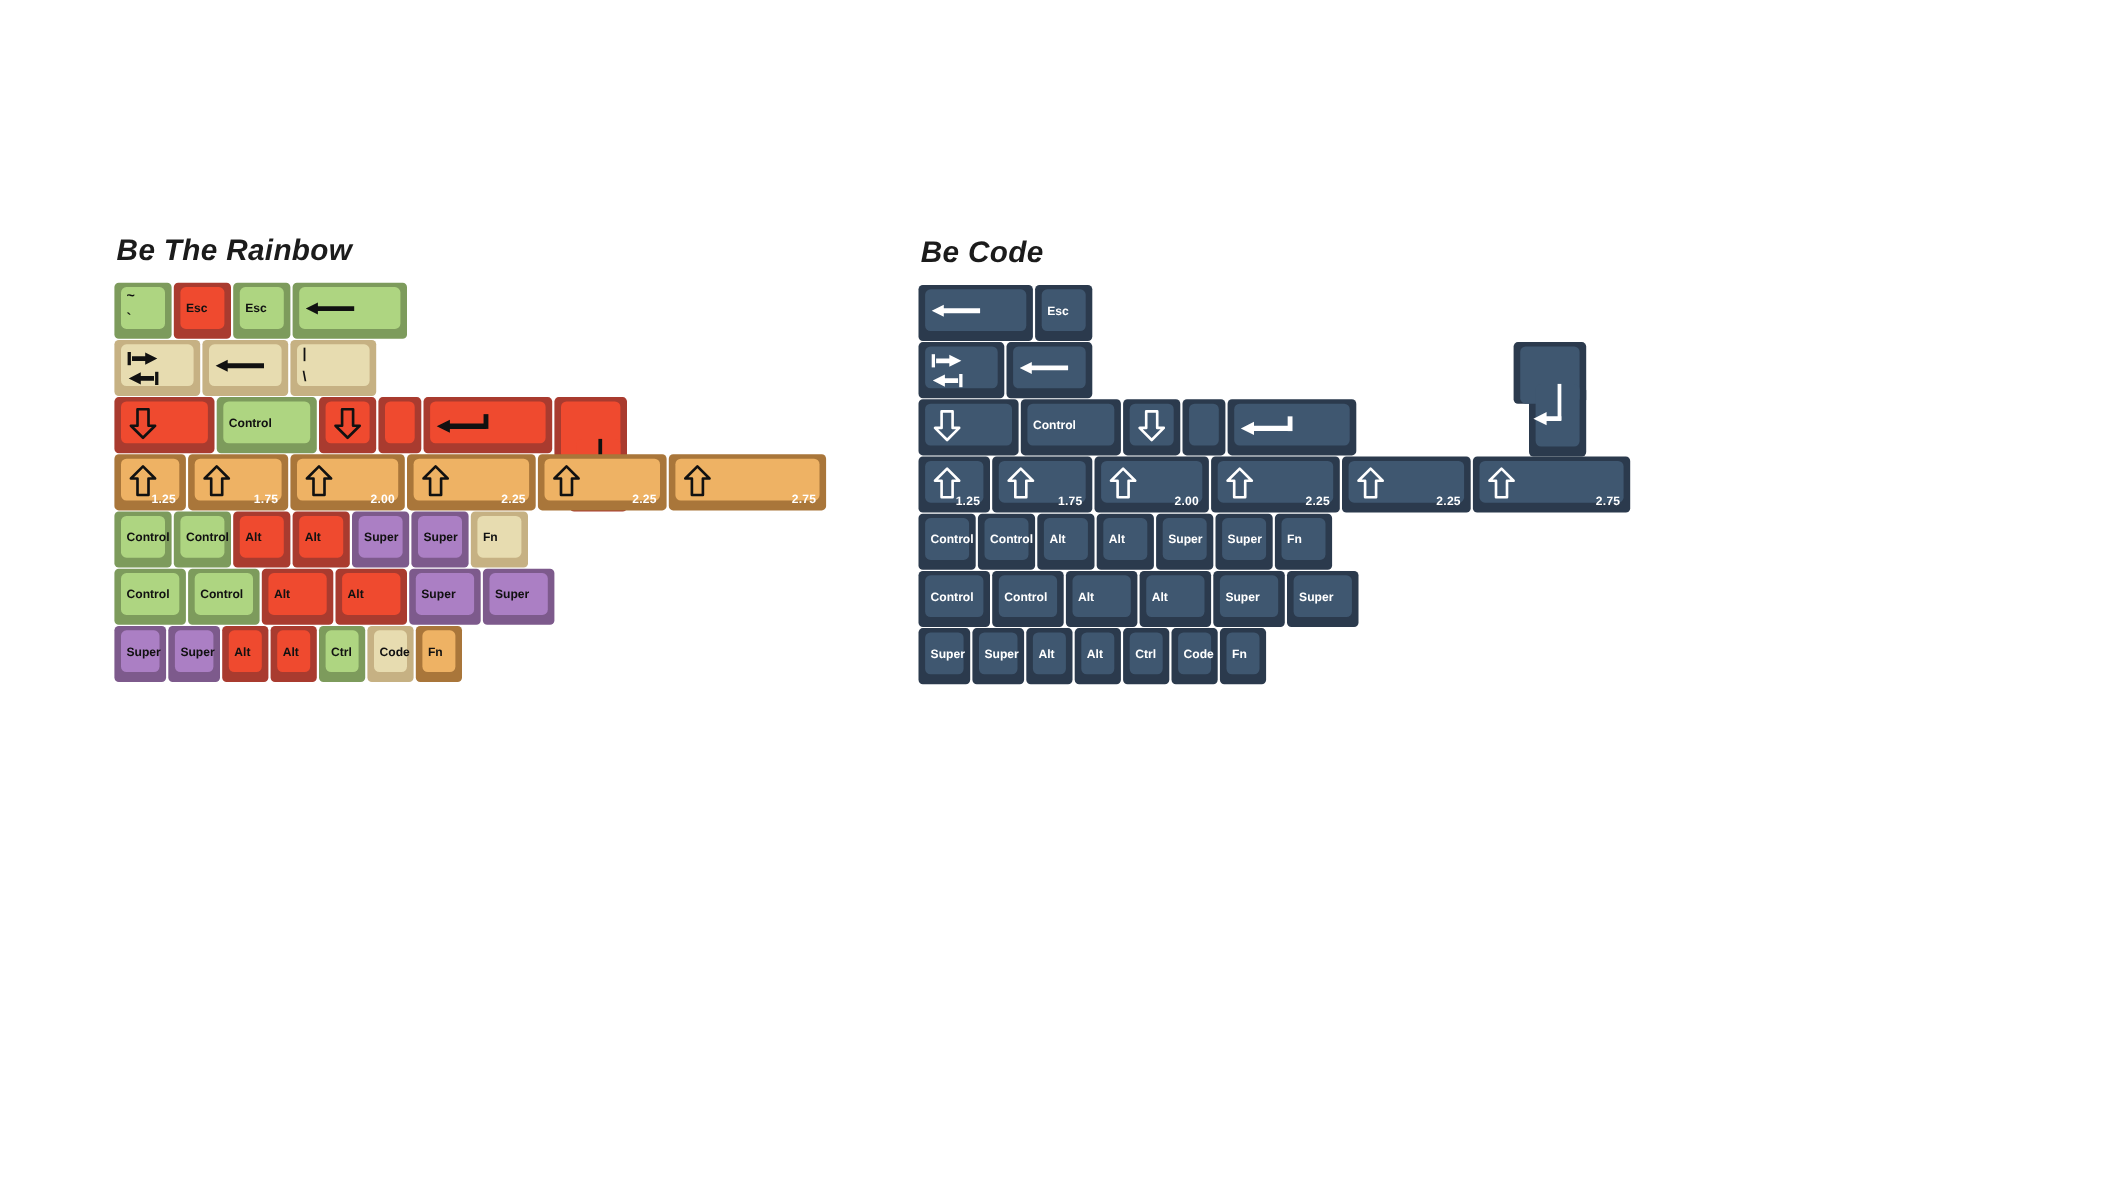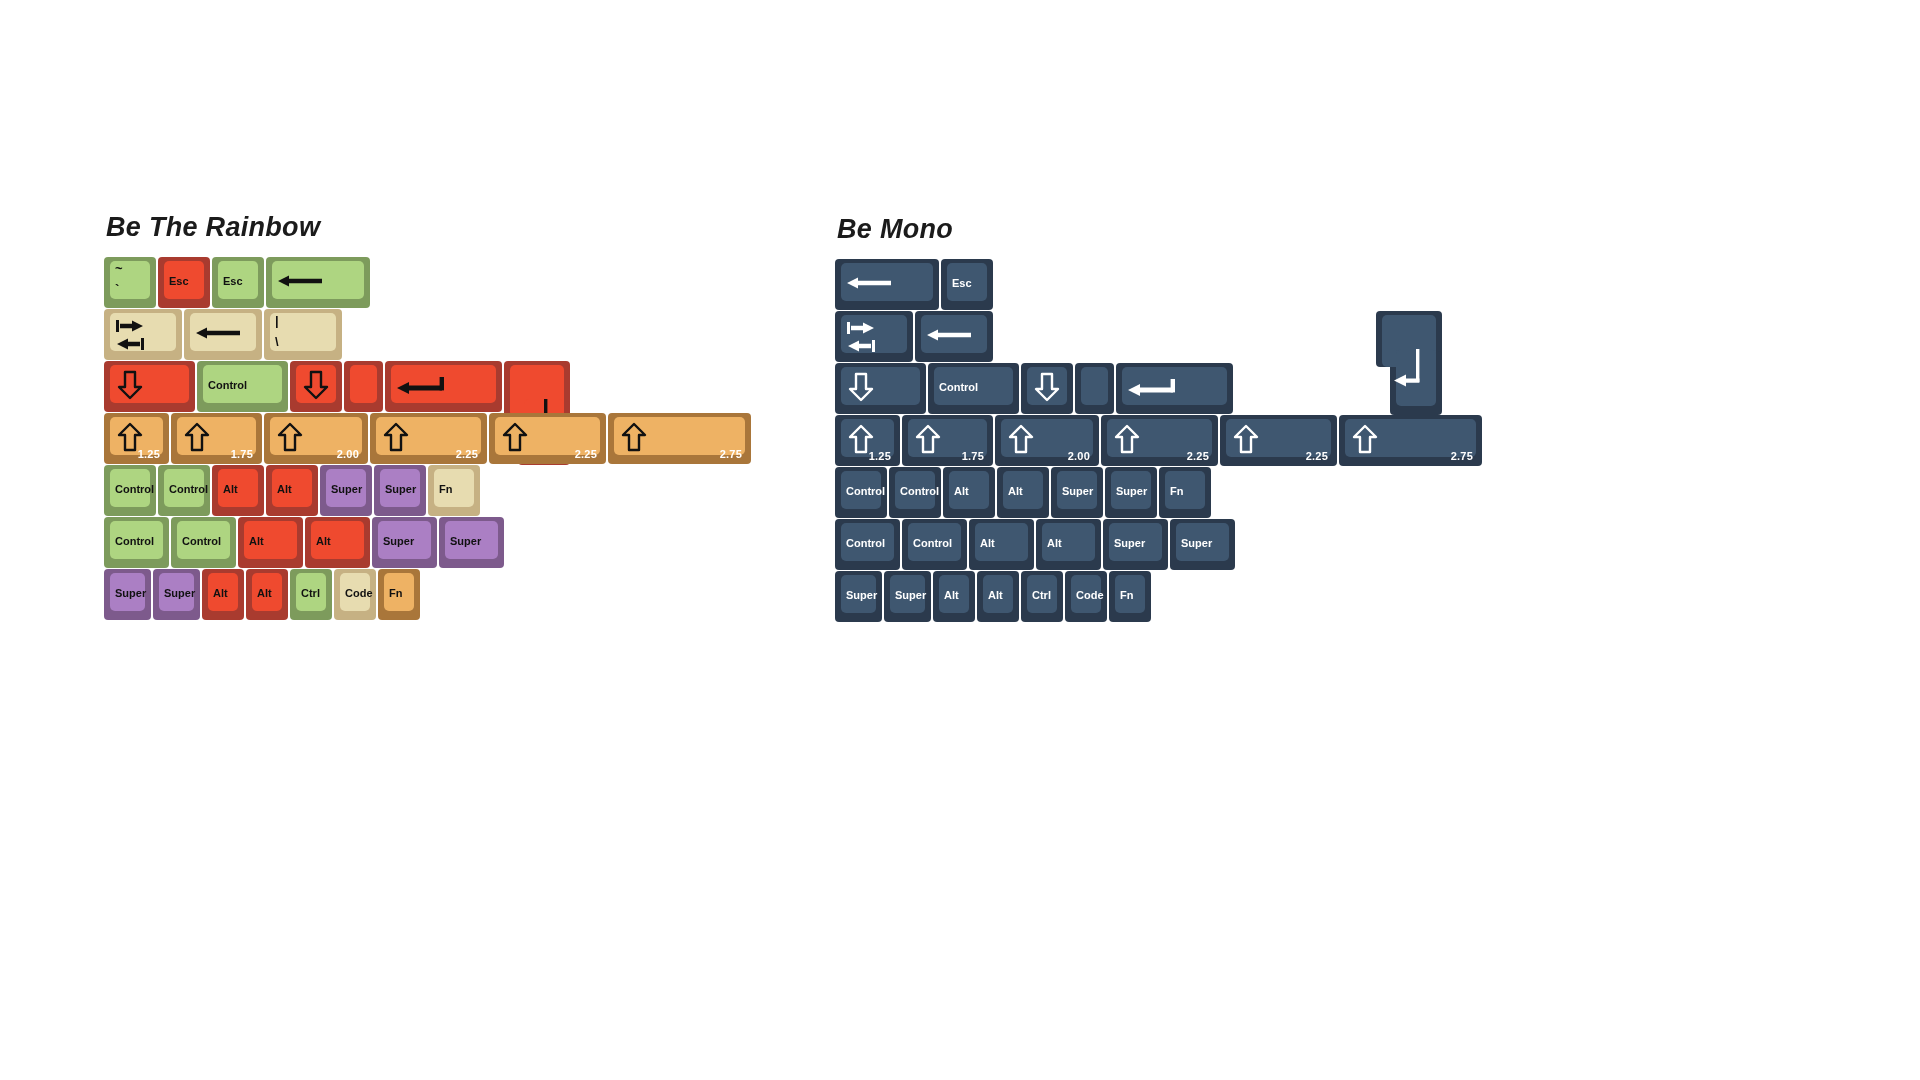--- a/index.html
+++ b/index.html
@@ -347,21 +347,21 @@
         </div>
         <div class="kc" style="width: 42px; --shell: #a9763a; --top: #eeb264; --ink: #111111; left: 274px;">
           <div class="top"></div>
           <div class="legend center-v">Fn</div>
         </div>
       </div>
     </div>
 </div>
 
 <div class="board" id="board-mono">
-  <div class="board-title">Be Mono</div>
+  <div class="board-title">Be Code</div>
   <div class="rows">
       <div class="krow">
         <div class="kc mono" style="width: 104px; --shell: #2b3a4d; --top: #3f5770; --ink: #ffffff; left: 0px;">
           <div class="top"></div>
           <div class="gfx"><svg width="46" height="14" viewBox="0 0 46 14">
               <path d="M1 7 L12 1.5 L12 4.8 L45 4.8 L45 9.2 L12 9.2 L12 12.5 Z" fill="#ffffff"></path>
             </svg></div>
         </div>
         <div class="kc mono" style="width: 52px; --shell: #2b3a4d; --top: #3f5770; --ink: #ffffff; left: 106px;">
           <div class="top"></div>

